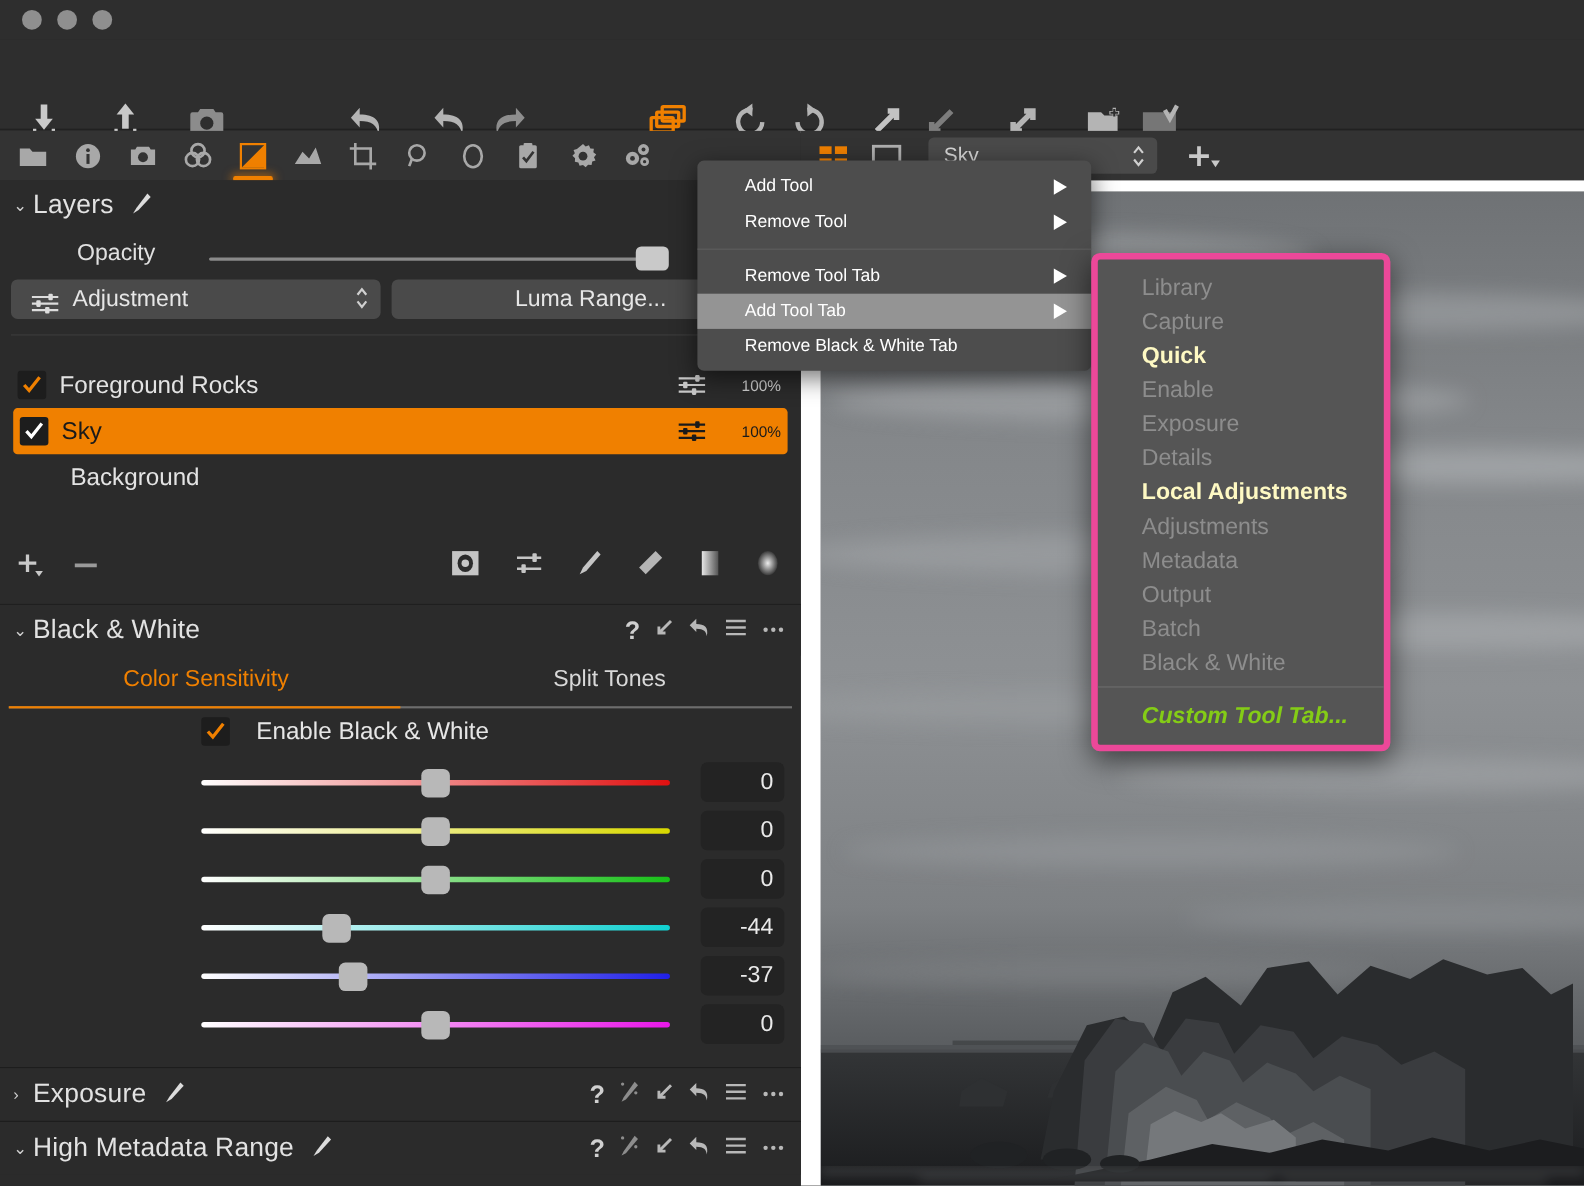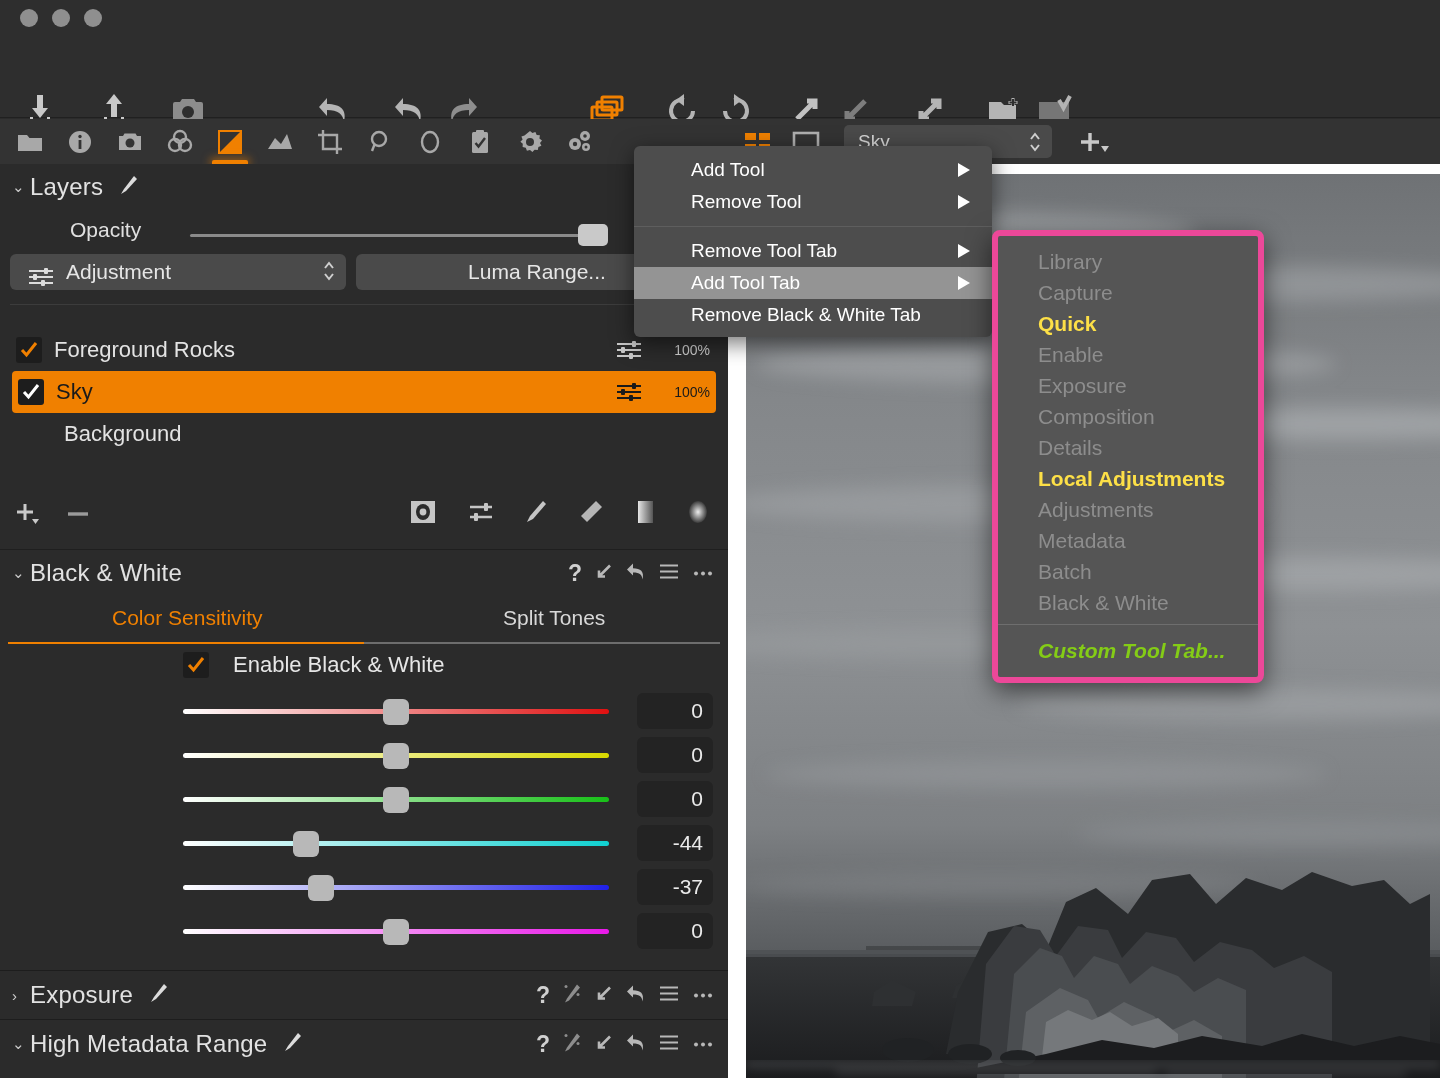--- a/index.html
+++ b/index.html
@@ -101,31 +101,31 @@
   .bottompanel { position:relative; height:49px; display:flex; align-items:center;
      background:#2b2b2b; border-top:1px solid #1d1d1d; }
 
   
   .viewer { position:absolute; left:728px; top:164px; width:712px; height:914px; background:#ffffff; }
   .photo { position:absolute; left:18px; top:10px; width:694px; height:904px; overflow:hidden; background:#7e8184; }
 
   
   .ctxmenu { position:absolute; left:634px; top:146px; width:358px; background:#4d4d4d;
      border-radius:6px; box-shadow:0 6px 22px rgba(0,0,0,.55); padding:8px 0 6px 0; z-index:50; }
-  .ctxitem { position:relative; height:32px; line-height:32px; color:#ffffff; font-size:19px; padding-left:57px; }
+  .ctxitem { position:relative; height:32px; line-height:32px; color:#ffffff; font-size:16px; padding-left:43px; }
   .ctxitem.hl { background:#949494; }
   .ctxitem .tri { position:absolute; right:22px; top:9px; width:0; height:0;
      border-left:12px solid #ffffff; border-top:7px solid transparent; border-bottom:7px solid transparent; }
   .ctxsep { height:1px; background:#5e5e5e; margin:8px 0 8px 0; }
 
   .submenu { position:absolute; left:992px; top:230px; width:272px; background:#555555;
      border-radius:8px; box-shadow:0 8px 26px rgba(0,0,0,.55); padding:10px 0 6px 0; z-index:60;
      border:6px solid #ec4899; }
   .subitem { height:31px; line-height:31px; font-size:21px; padding-left:40px; color:#8d8d8d; }
-  .subitem.enabled { color:#fde047; font-weight:bold; }
+  .subitem.enabled { color:#fef9c3; font-weight:bold; }
   .subsep { height:1px; background:#6e6e6e; margin:6px 0 6px 0; }
   .subitem.last { color:#84cc16; font-weight:bold; height:40px; line-height:40px;font-style:italic; }
 </style>
 </head>
 <body>
 
 <div id="app">
 
   <div class="titlebar">
     <div class="traffic">
@@ -853,24 +853,24 @@
       <span>Remove Black &amp; White Tab</span>
     </div>
   </div>
 
   <div class="submenu">
     <div class="subitem">Library</div>
     <div class="subitem">Capture</div>
     <div class="subitem enabled">Quick</div>
     <div class="subitem">Enable</div>
     <div class="subitem">Exposure</div>
-    <div class="subitem">Composition</div>
     <div class="subitem">Details</div>
     <div class="subitem enabled">Local Adjustments</div>
     <div class="subitem">Adjustments</div>
     <div class="subitem">Metadata</div>
+    <div class="subitem">Output</div>
     <div class="subitem">Batch</div>
     <div class="subitem">Black &amp; White</div>
     <div class="subsep"></div>
     <div class="subitem last">Custom Tool Tab...</div>
   </div>
 
 </div>
 
 </body></html>

